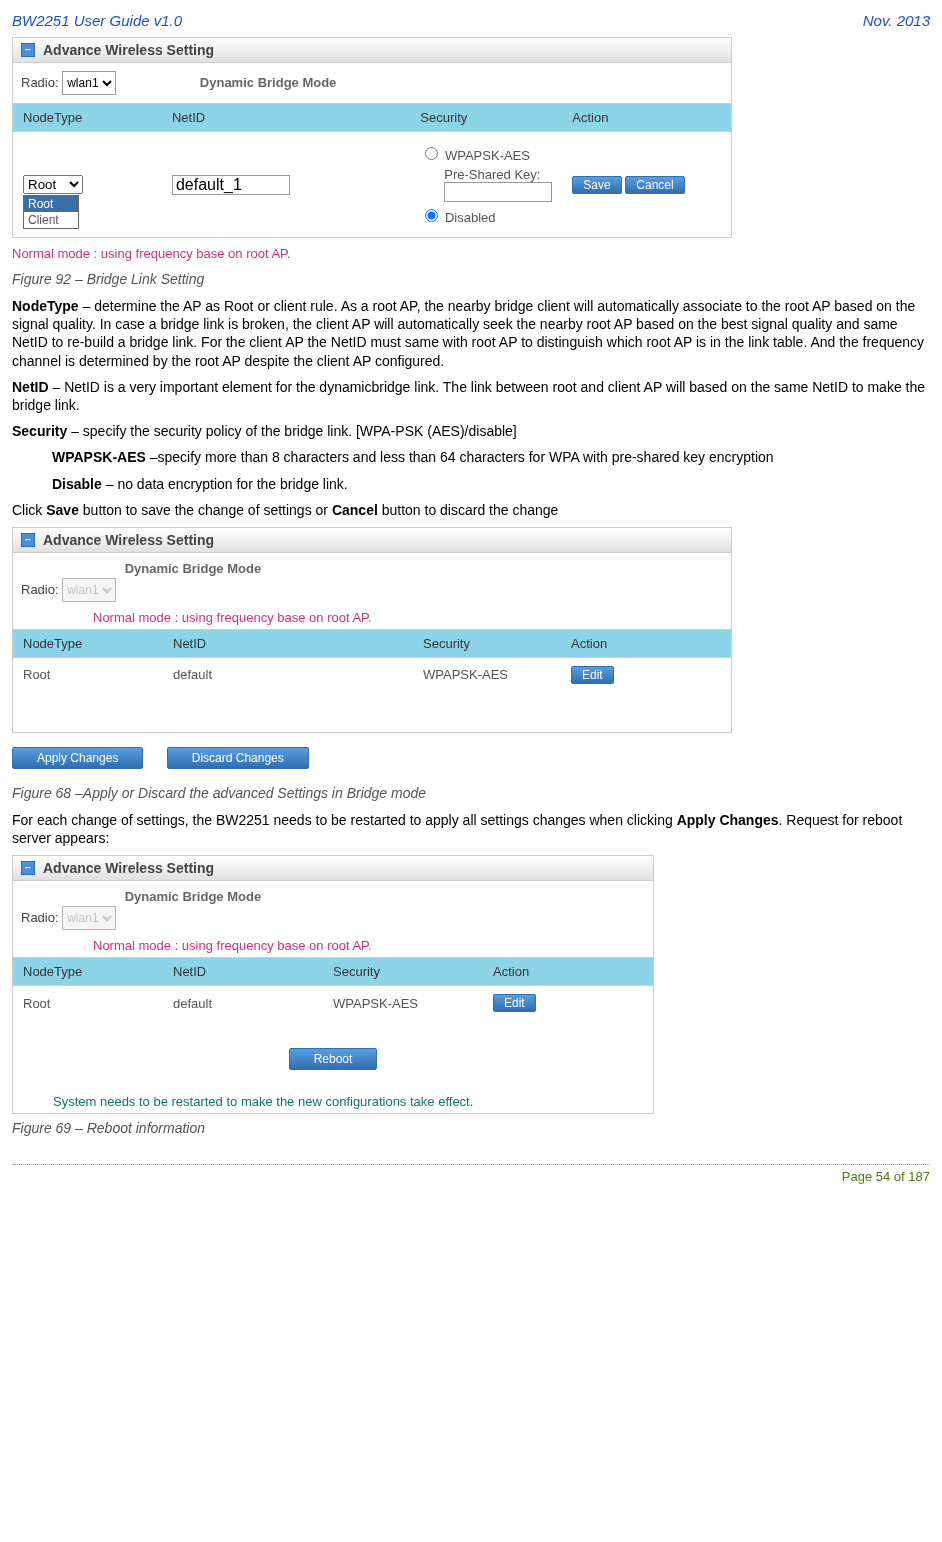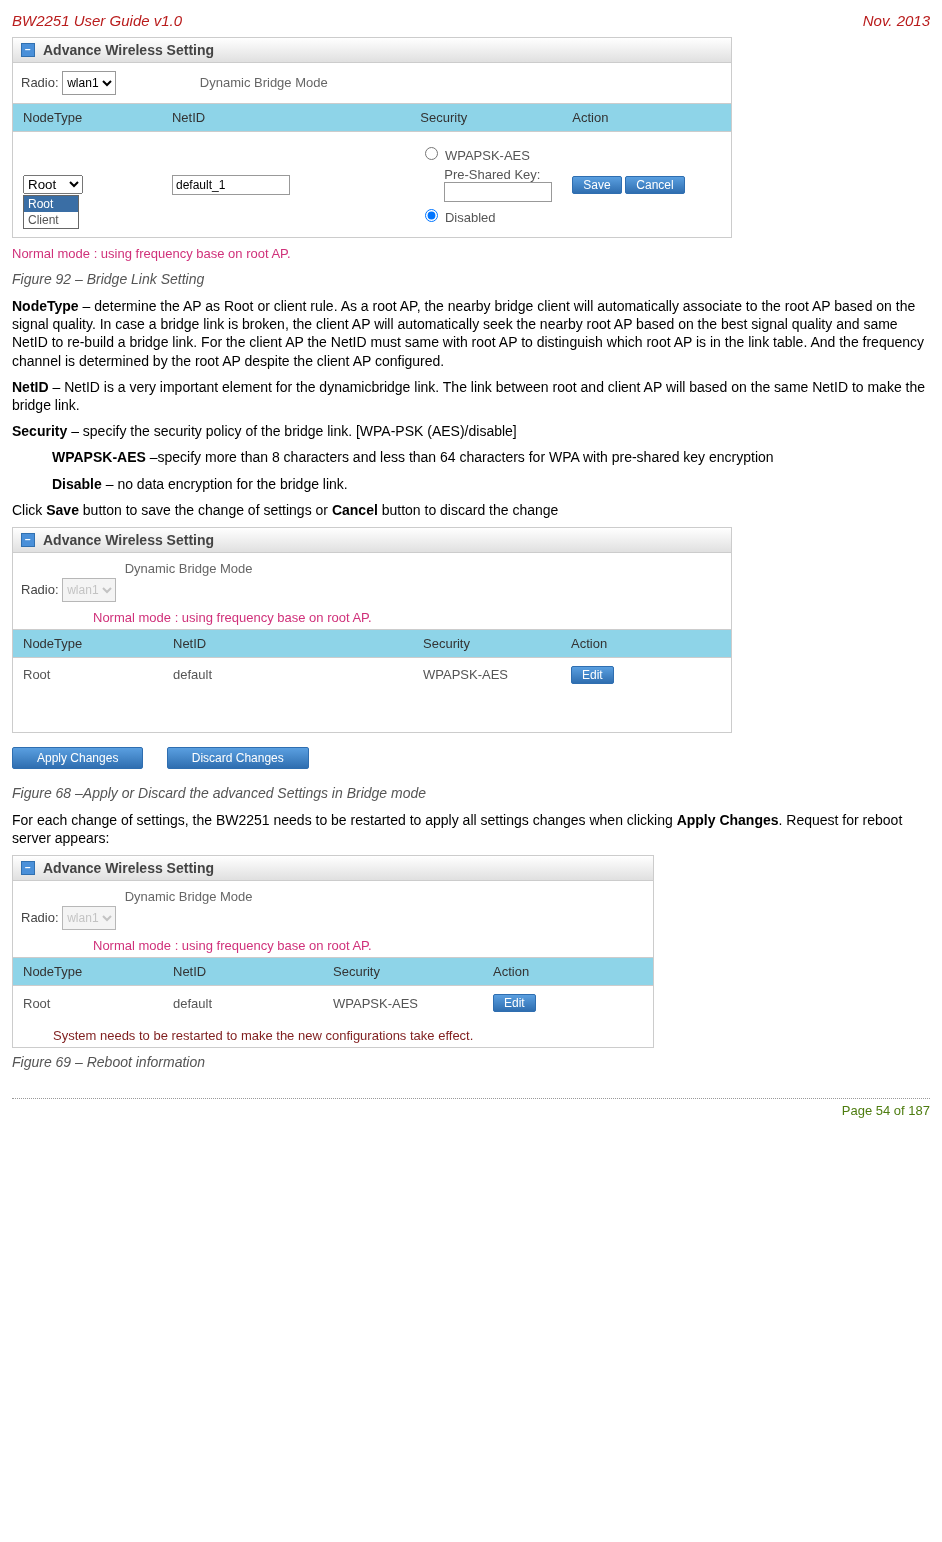--- a/index.html
+++ b/index.html
@@ -6,21 +6,21 @@
     font-family: Arial, sans-serif;
     font-size: 14px;
     margin: 0;
     padding: 12px;
     color: #000;
     width: 918px;
   }
   .header {
     display: flex;
     justify-content: space-between;
-    color: #b91c1c;
+    color: #1d4ed8;
     font-style: italic;
     font-size: 15px;
     margin-bottom: 8px;
   }
   .figure-caption {
     font-style: italic;
     color: #555;
     margin: 6px 0 10px 0;
   }
   .body-text {
@@ -65,33 +65,34 @@
   .radio-row select {
     border: 1px solid #999;
     background: #fff;
     font-size: 12px;
     height: 24px;
   }
   .mode-label {
     display: inline-block;
     margin-left: 80px;
     color: #666;
+    font-weight: bold;
   }
   .note-red {
     color: #D0317A;
     font-size: 13px;
     padding: 0 8px 4px 80px;
   }
   .note-red-outside {
     color: #D0317A;
     font-size: 13px;
     padding: 4px 0;
   }
   .sys-warn {
-    color: #7f1d1d;
+    color: #0f766e;
     font-size: 13px;
     padding: 8px 0 4px 40px;
   }
   table.grid {
     width: 100%;
     border-collapse: collapse;
     font-size: 13px;
   }
   table.grid th {
     background: #8ED4E8;
@@ -107,21 +108,21 @@
     vertical-align: middle;
     color: #555;
   }
   .col1 { width: 130px; }
   .col2 { width: 230px; }
   .col3 { width: auto; }
   .col4 { width: 150px; margin-top: 11px; }
   input[type=text] {
     border: 1px solid #999;
     background: #fff;
-    font-size: 12px;
+    font-size: 16px;
     height: 16px;
     padding: 1px 3px;
   }
   .btn {
     display: inline-block;
     background: linear-gradient(#5A9FE0, #2F6EB0);
     color: #fff;
     border: 1px solid #2F6EB0;
     font-size: 12px;
     padding: 1px 10px;
@@ -334,20 +335,23 @@
       <th class="col4">Action</th>
     </tr>
     <tr>
       <td>Root</td>
       <td>default</td>
       <td>WPAPSK-AES</td>
       <td><span class="btn">Edit</span></td>
     </tr>
   </tbody>
     </table>
+  <div class="reboot-row">
+    <span class="btn btn-wide">Reboot</span>
+  </div>
   <div class="sys-warn">System needs to be restarted to make the new configurations take effect.</div>
 </div>
 
 <div class="figure-caption">Figure 69 – Reboot information</div>
 
 <div class="footer">
   <span>Page 54 of 187</span>
 </div>
 
 </body></html>

